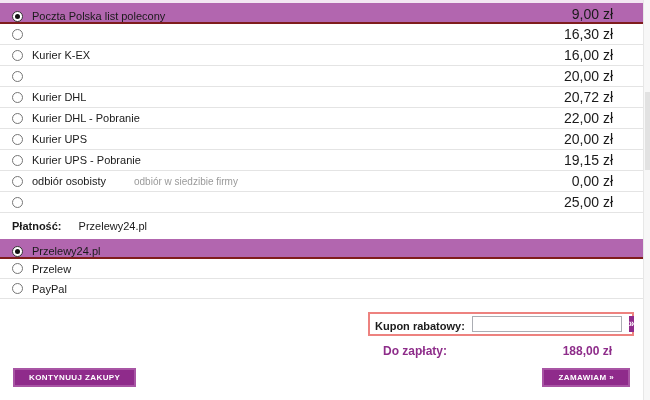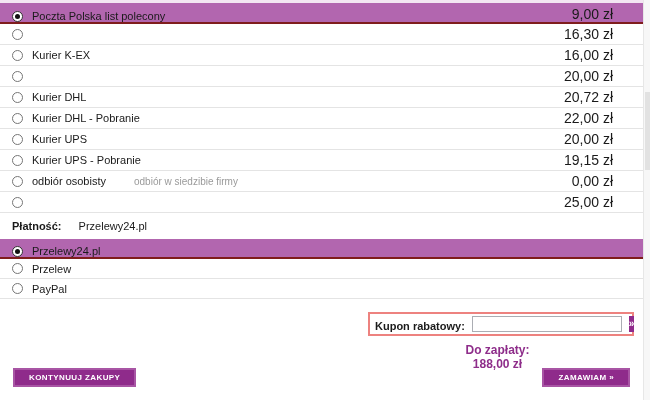--- a/index.html
+++ b/index.html
@@ -62,22 +62,22 @@
     width:157px;height:16px;border:1px solid #abadb3;background:#fff;
     font-family:"Liberation Sans",sans-serif;font-size:11px;padding:0 3px;outline:none;
   }
   .coupon-btn{
     width:15px;height:16px;border:0;background:var(--btn);color:#fff;
     font-size:10px;font-weight:bold;line-height:14px;text-align:center;
     padding:0;cursor:pointer;
   }
   
   .total-row{
-    display:flex;align-items:center;
-    margin:7px 31px 0 383px;height:15px;flex-direction:column;
+    display:flex;justify-content:space-between;align-items:center;
+    margin:7px 31px 0 383px;height:15px;
   }
   .total-label,.total-value{color:var(--total);font-size:12px;font-weight:bold;}
   
   .actions{display:flex;justify-content:space-between;margin:10px 13px 0 13px;}
   .btn{
     background:var(--btn);border:2px solid var(--btn-border);color:#fff;
     font-family:"Liberation Sans",sans-serif;font-size:8px;font-weight:bold;
     letter-spacing:.4px;padding:0 14px;height:19px;cursor:pointer;
   }
   

